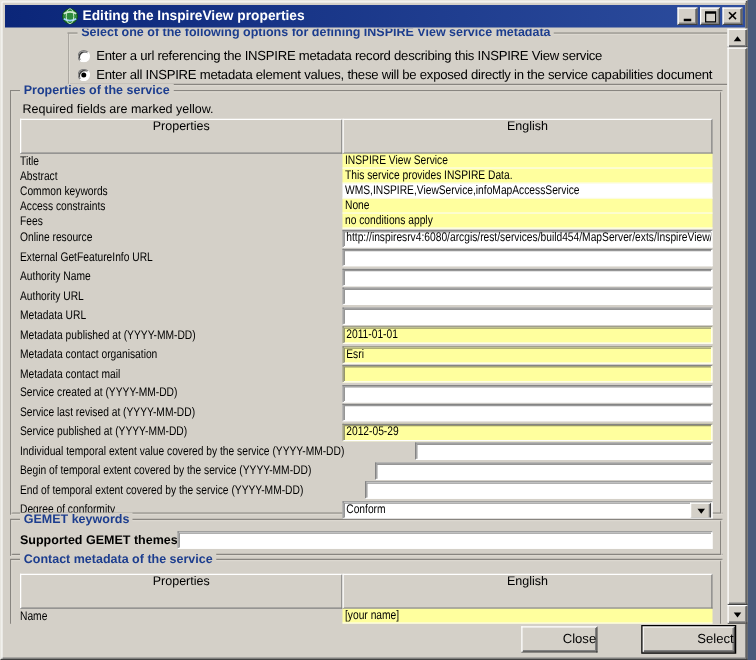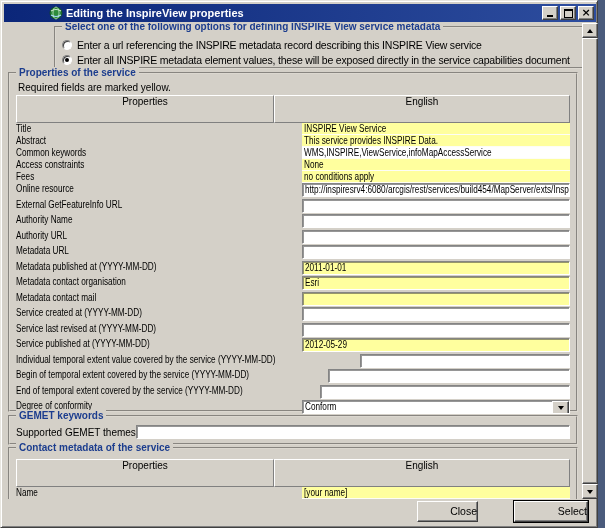--- a/index.html
+++ b/index.html
@@ -70,21 +70,21 @@
   .note{margin:8px 0 2px 2px;font-size:10px;}
   .thead{display:flex;height:28px;}
   .th{
     background:var(--face,#d4d0c8);
     border:1px solid;border-color:#fff #808080 #808080 #fff;
     box-sizing:border-box;text-align:center;font-size:10px;line-height:12px;
     overflow:hidden;
   }
   .th.col-l{flex:0 0 258px;}
   .th.col-r{flex:1;}
-  .prow{display:flex;gap:28px;}
+  .prow{display:flex;align-items:center;}
   .flatrow{height:12px;}
   .inputrow{height:15.5px;}
   .plabel{flex:0 0 258px;overflow:visible;white-space:nowrap;font-size:10px;line-height:11px;}
   .cond{display:inline-block;transform:scaleX(0.82);transform-origin:0 50%;white-space:nowrap;}
   .cell{
     flex:1;height:11px;background:#ffffff;font-size:10px;line-height:11px;
     border-bottom:1px solid #fdfdf6;overflow:hidden;padding-left:2px;
   }
   .cell.req{background:var(--req,#ffff9e);}
   .inputbox{
@@ -98,21 +98,21 @@
   .dd-btn{
     position:absolute;right:0;top:0;width:15px;height:12px;
     background:var(--face,#d4d0c8);
     border:1px solid;border-color:#fff #404040 #404040 #fff;
     box-shadow:inset -1px -1px 0 #808080;
     display:flex;align-items:center;justify-content:center;
   }
   .tri-down{width:0;height:0;border-left:3px solid transparent;border-right:3px solid transparent;border-top:4px solid #000;}
   .tri-up{width:0;height:0;border-left:3px solid transparent;border-right:3px solid transparent;border-bottom:4px solid #000;}
   
-  .gemet-row{display:flex;align-items:center;margin-top:8px;}
+  .gemet-row{display:flex;align-items:center;margin-top:8px;font-weight:bold;}
   .gemet-label{flex:0 0 104px;font-size:10px;white-space:nowrap;}
   
   .gb4 .thead{margin-top:10px;}
   
   .scrollbar{position:absolute;left:581px;top:22px;width:16px;height:476px;background:#ecebe3;}
   .sbtn{
     position:absolute;left:0;width:16px;height:15px;background:var(--face,#d4d0c8);
     border:1px solid;border-color:#fff #404040 #404040 #fff;
     box-shadow:inset -1px -1px 0 #808080;box-sizing:border-box;
     display:flex;align-items:center;justify-content:center;

